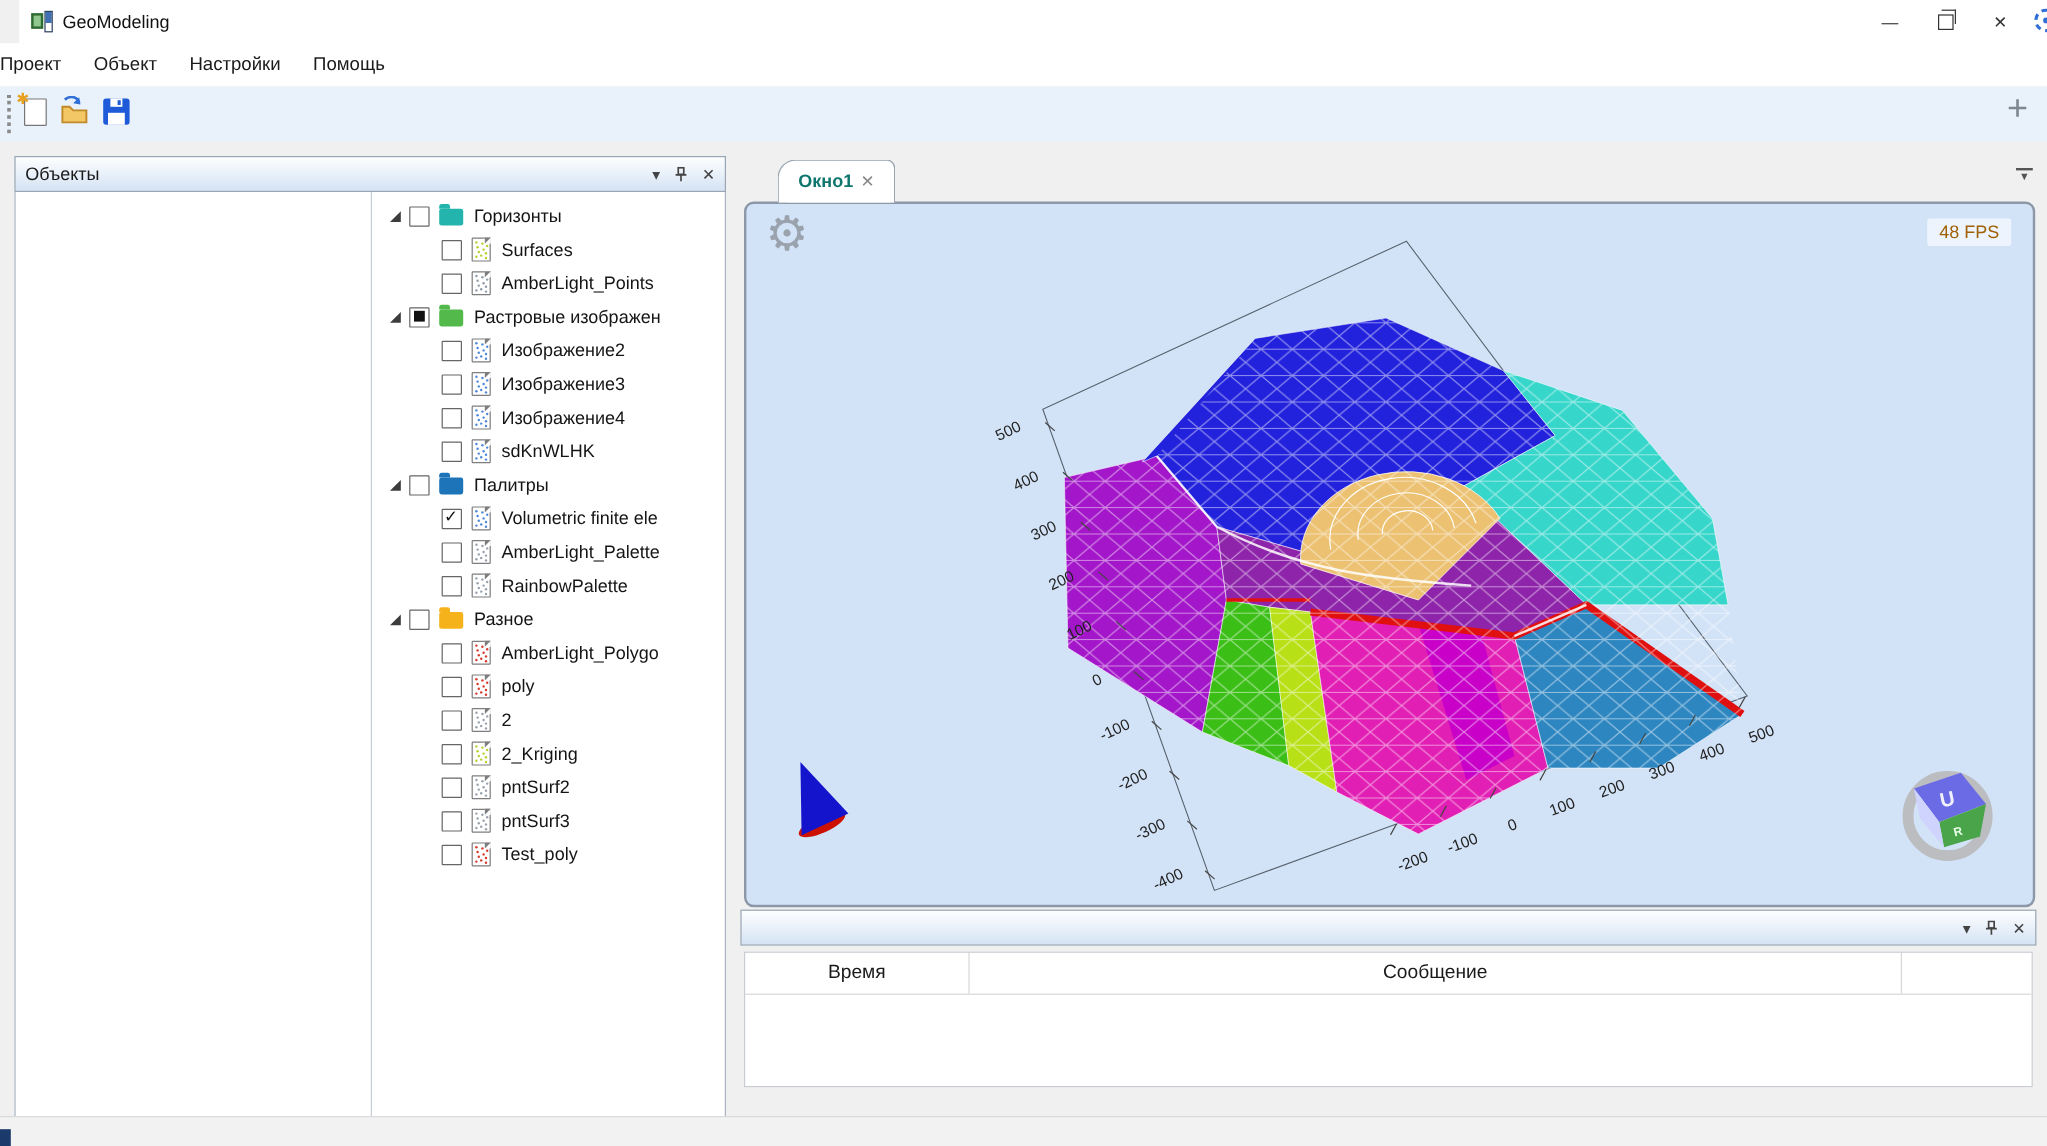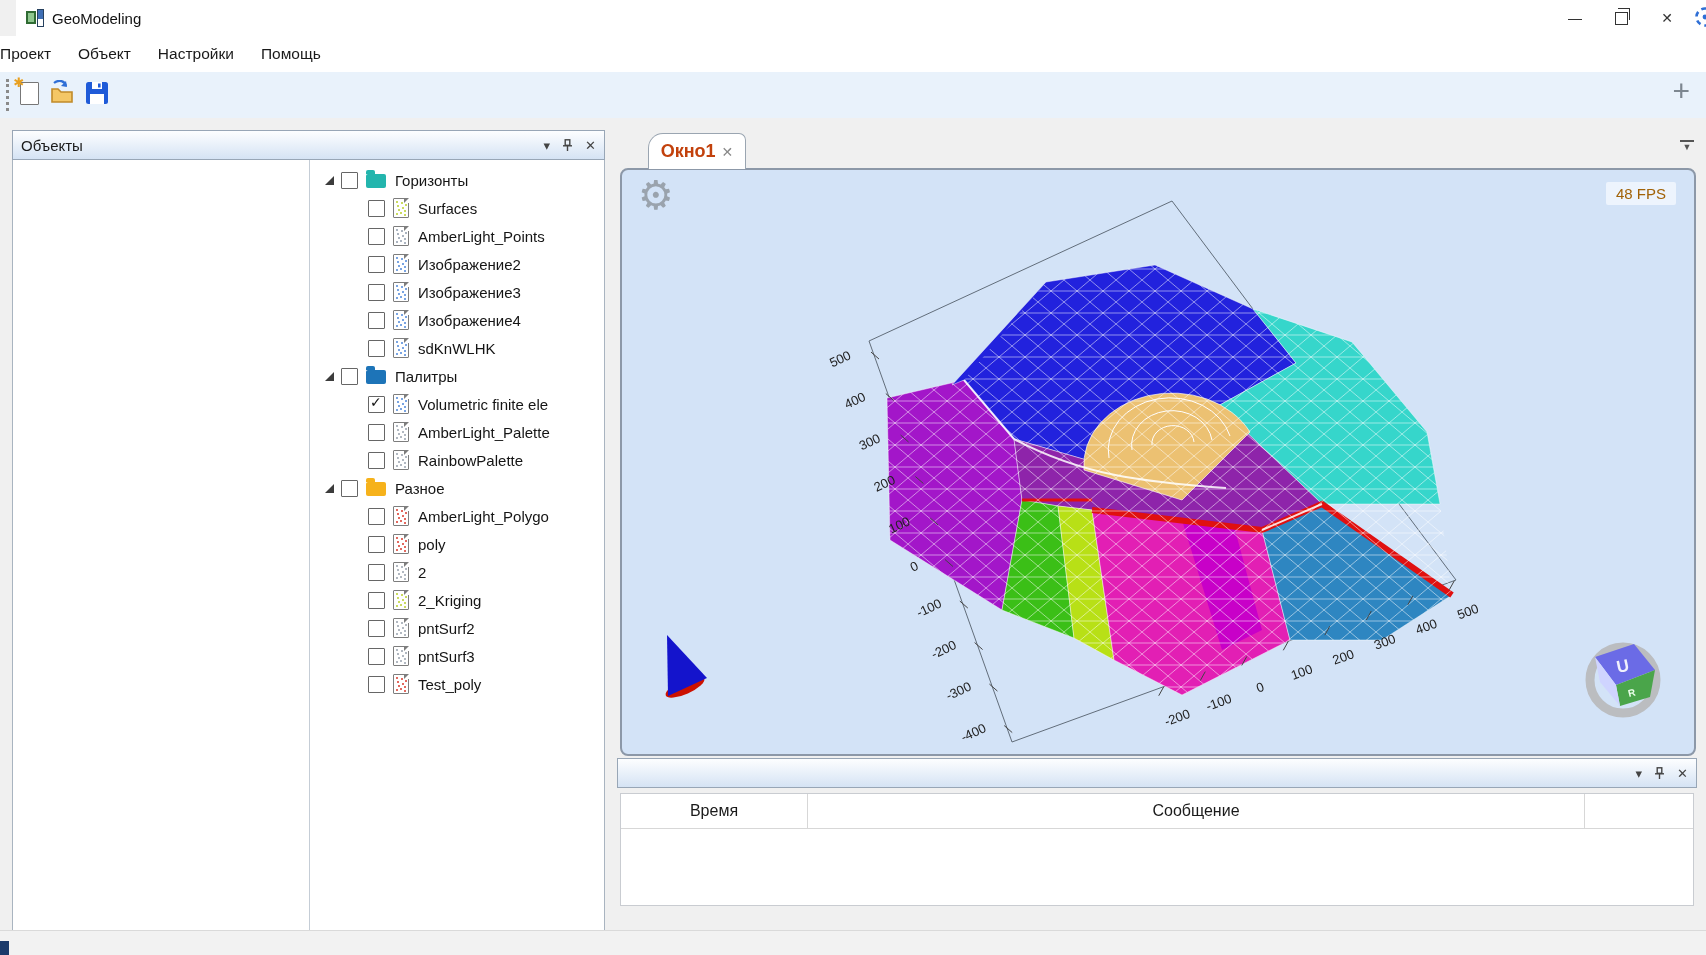--- a/index.html
+++ b/index.html
@@ -50,21 +50,21 @@
   .fold{width:20px;height:14px;border-radius:2px;margin-right:9px;margin-top:2px;position:relative;flex:none;}
   .fold:before{content:"";position:absolute;left:0;top:-4px;width:9px;height:4px;background:inherit;border-radius:2px 2px 0 0;}
   .doc{width:16px;height:20px;background:#fff;border:1.5px solid #7d7d7d;border-radius:1px;margin-right:9px;position:relative;flex:none;box-sizing:border-box;}
   .doc:before{content:"";position:absolute;right:-1px;top:-1px;width:0;height:0;border-left:5px solid #7d7d7d;border-top:5px solid #fff;transform:rotate(90deg);}
   .dots{position:absolute;left:2px;top:2px;width:2.4px;height:2.4px;border-radius:50%;background:currentColor;
         box-shadow:5px 1px 0 currentColor,9px 3px 0 currentColor,1px 4px 0 currentColor,6px 6px 0 currentColor,
         2px 8px 0 currentColor,8px 9px 0 currentColor,4px 11px 0 currentColor,0px 12px 0 currentColor,8px 13px 0 currentColor;}
   .tlabel{font-size:15px;color:#151515;}
   
   .tab{position:absolute;left:648px;top:133px;height:35px;width:96px;background:#fff;border:1.5px solid #9aa5b1;border-bottom:none;border-radius:15px 7px 0 0;display:flex;align-items:center;justify-content:center;gap:6px;z-index:5;}
-  .tab .lbl{font-size:18px;font-weight:bold;color:#c2410c;}
+  .tab .lbl{font-size:15px;font-weight:bold;color:#0f766e;}
   .tab .x{color:#888;font-size:14px;}
   .tablist-icon{position:absolute;right:12px;top:140px;width:14px;color:#555;text-align:center;z-index:5;}
   .tablist-icon i{display:block;border-top:2px solid #555;margin-bottom:1px;}
   .tablist-icon s{text-decoration:none;font-size:9px;line-height:1;display:block;}
   
   .viewport{position:absolute;left:620px;top:168px;width:1076px;height:588px;background:#d3e3f7;border:2px solid #8c98a8;border-radius:8px;box-sizing:border-box;overflow:hidden;}
   .gear{position:absolute;left:16px;top:2px;font-size:40px;color:#9aa3ad;}
   .fps{position:absolute;right:18px;top:12px;background:#edf4fd;padding:3px 10px;font-size:15px;color:#a16207;border-radius:2px;}
   svg text{font-family:"Liberation Sans","DejaVu Sans",sans-serif;}
   
@@ -167,20 +167,26 @@
             <i class="dots" style="color:#b9cf2a"></i>
           </span>
           <span class="tlabel">Surfaces</span>
         </div>
         <div class="trow">
           <span class="cb "></span>
           <span class="doc">
             <i class="dots" style="color:#8f9bab"></i>
           </span>
           <span class="tlabel">AmberLight_Points</span>
+        </div>
+        <div class="trow folder">
+          <span class="exp"></span>
+          <span class="cb partial"></span>
+          <span class="fold" style="background:#52b94a"></span>
+          <span class="tlabel">Растровые изображен</span>
         </div>
         <div class="trow">
           <span class="cb "></span>
           <span class="doc">
             <i class="dots" style="color:#4d86d8"></i>
           </span>
           <span class="tlabel">Изображение2</span>
         </div>
         <div class="trow">
           <span class="cb "></span>

